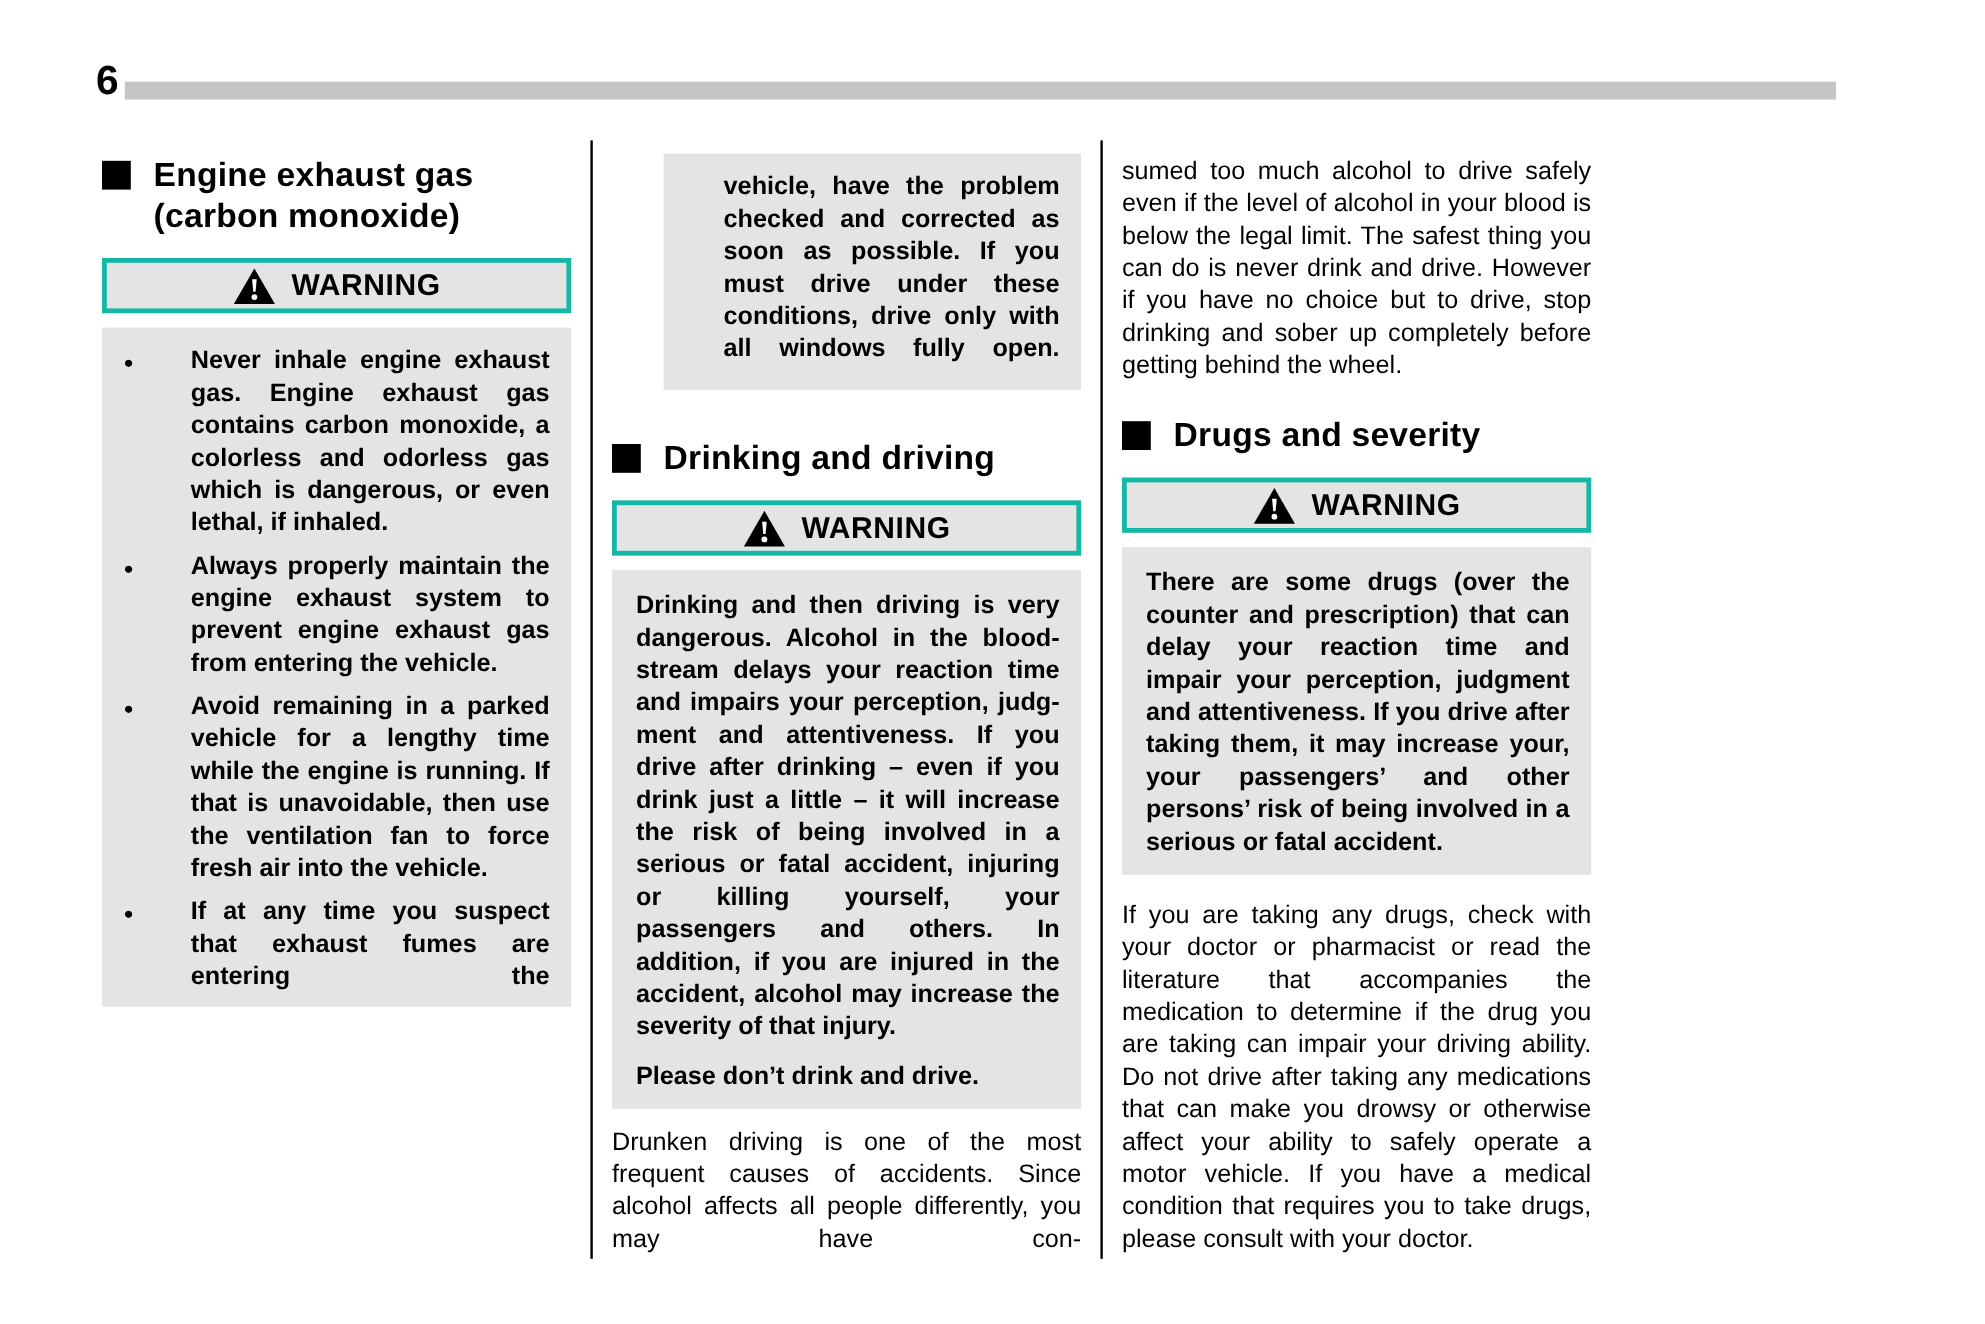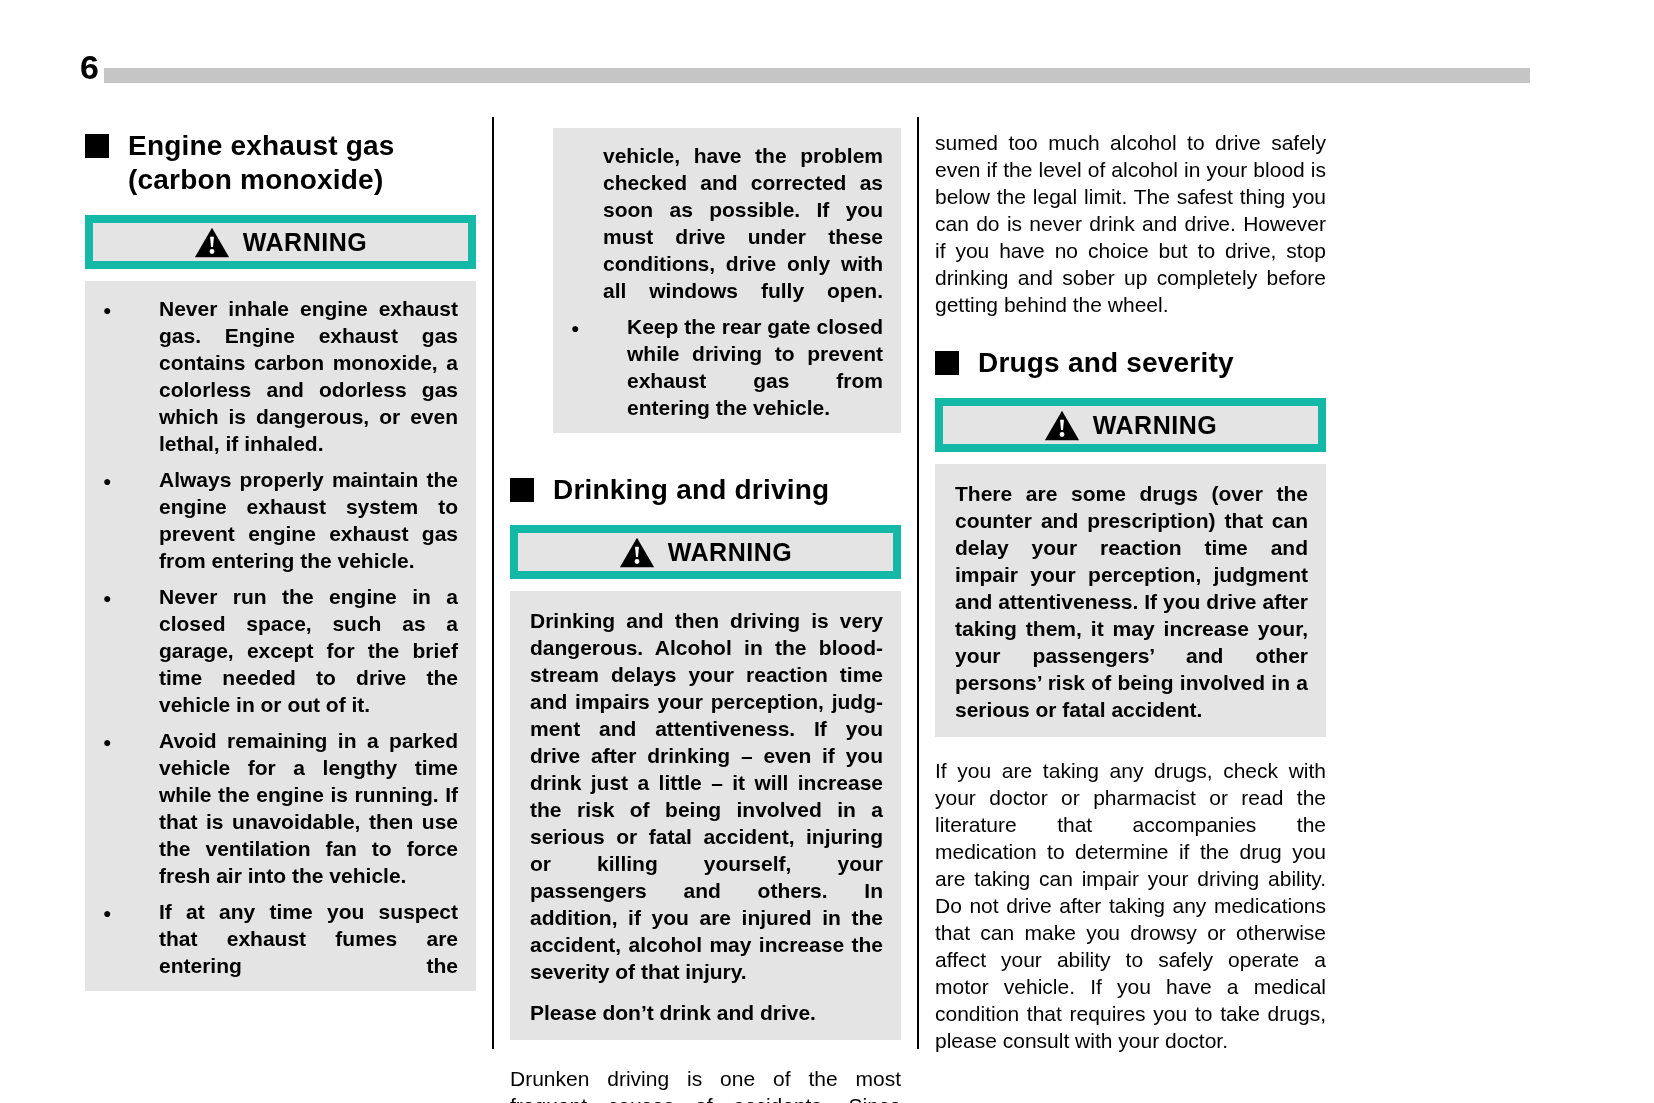--- a/index.html
+++ b/index.html
@@ -33,21 +33,21 @@
     display:flex; gap:19px; align-items:flex-start;
     margin:0 0 18px 0;
   }
   .square-marker {
     flex:0 0 auto; width:24px; height:24px; background:#000000; margin-top:5px;
   }
   .heading-text {
     font-size:28px; font-weight:bold; line-height:34px; letter-spacing:0.2px;
   }
   .warning-box {
-    border:8px solid #14b8a6; background:#e4e4e4;
+    border:4px solid #14b8a6; background:#e4e4e4;
     height:38px; display:flex; align-items:center; justify-content:center; gap:13px;
     margin-bottom:12px;
   }
   .warning-label { font-size:25px; font-weight:bold; letter-spacing:0.5px; }
   .warning-triangle { display:block; }
   .gray-box { background:#e4e4e4; }
   .gray-box, .body-text { font-size:21px; line-height:27px; }
   .gray-box { font-weight:bold; }
   .bullet-box { padding:14px 18px 12px 0; }
   .text-box { padding:16px 18px 14px 20px; }
@@ -61,21 +61,21 @@
     content:"\25CF";
     position:absolute; left:18px; top:2px; font-size:14px;
   }
   .continuation { margin:0 0 9px 0; padding-left:50px; text-align:justify; }
   .box-paragraph { margin:0 0 14px 0; text-align:justify; }
   .box-paragraph:last-child { margin-bottom:0; }
   .body-text { font-weight:normal; text-align:justify; margin:0; }
   .stretch-last { text-align-last:justify; }
   .col1-heading { margin-top:14px; }
   .col2-topbox { margin-top:13px; margin-bottom:40px;margin-left:43px; }
-  .col2-para { margin-top:25px; }
+  .col2-para { margin-top:14px; }
   .col3-para1 { margin-top:14px; margin-bottom:28px; }
   .col3-box { margin-bottom:20px; }
 </style>
 </head>
 <body>
 
 <div class="page">
 
   <div class="page-number">6</div>
   <div class="header-rule"></div>
@@ -92,35 +92,31 @@
           <path d="M55 2 L108 94 L2 94 Z" fill="#000000"></path>
           <path d="M49 30 L61 30 L58 62 L52 62 Z" fill="#ffffff"></path>
           <circle cx="55" cy="76" r="7.5" fill="#ffffff"></circle>
         </svg>
         <span class="warning-label">WARNING</span>
       </div>
       <div class="gray-box bullet-box">
         <ul class="bullet-list">
           <li>Never inhale engine exhaust gas. Engine exhaust gas contains carbon monoxide, a colorless and odorless gas which is dan­gerous, or even lethal, if inhaled.</li>
           <li>Always properly maintain the en­gine exhaust system to prevent engine exhaust gas from entering the vehicle.</li>
-          <li>Never run the engine in a closed space, such as a garage, except for the brief time needed to drive the vehicle in or out of it.</li>
           <li>Avoid remaining in a parked ve­hicle for a lengthy time while the engine is running. If that is un­avoidable, then use the ventila­tion fan to force fresh air into the vehicle.</li>
           <li class="stretch-last">If at any time you suspect that exhaust fumes are entering the</li>
         </ul>
       </div>
     </div>
 
     <div class="divider"></div>
 
     <div class="col">
       <div class="gray-box bullet-box col2-topbox">
         <div class="continuation stretch-last">vehicle, have the problem checked and corrected as soon as possible. If you must drive under these conditions, drive only with all windows fully open.</div>
-        <ul class="bullet-list">
-          <li>Keep the rear gate closed while driving to prevent exhaust gas from entering the vehicle.</li>
-        </ul>
       </div>
       <div class="section-heading">
         <span class="square-marker"></span>
         <span class="heading-text">Drinking and driving</span>
       </div>
       <div class="warning-box">
         <svg class="warning-triangle" width="36" height="31" viewBox="0 0 110 96">
           <path d="M55 2 L108 94 L2 94 Z" fill="#000000"></path>
           <path d="M49 30 L61 30 L58 62 L52 62 Z" fill="#ffffff"></path>
           <circle cx="55" cy="76" r="7.5" fill="#ffffff"></circle>

